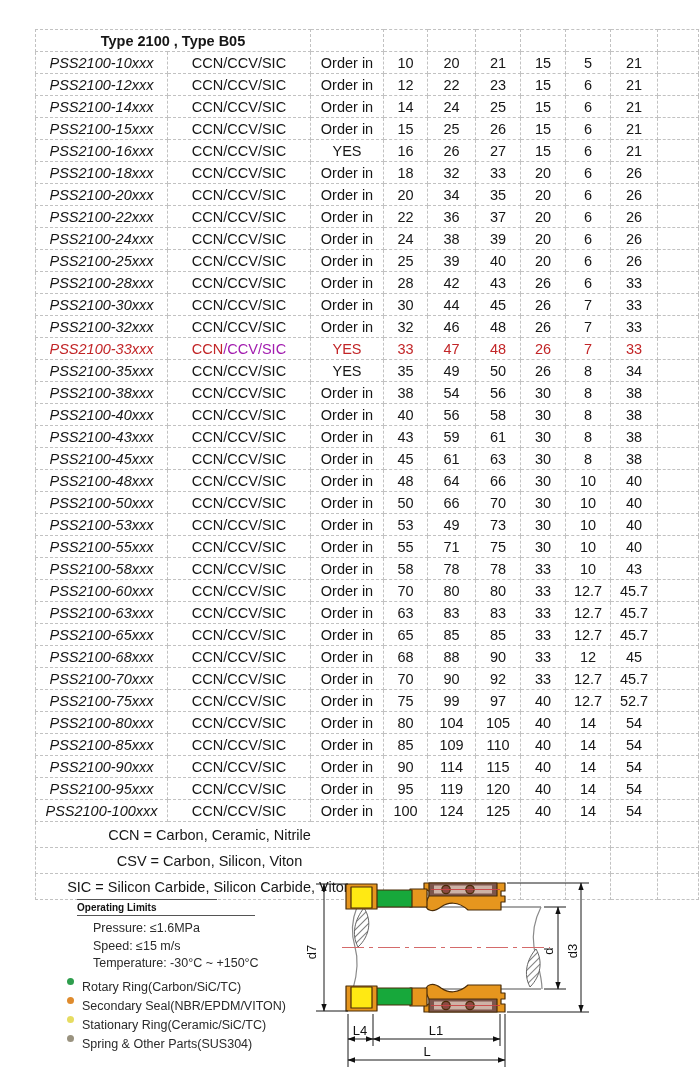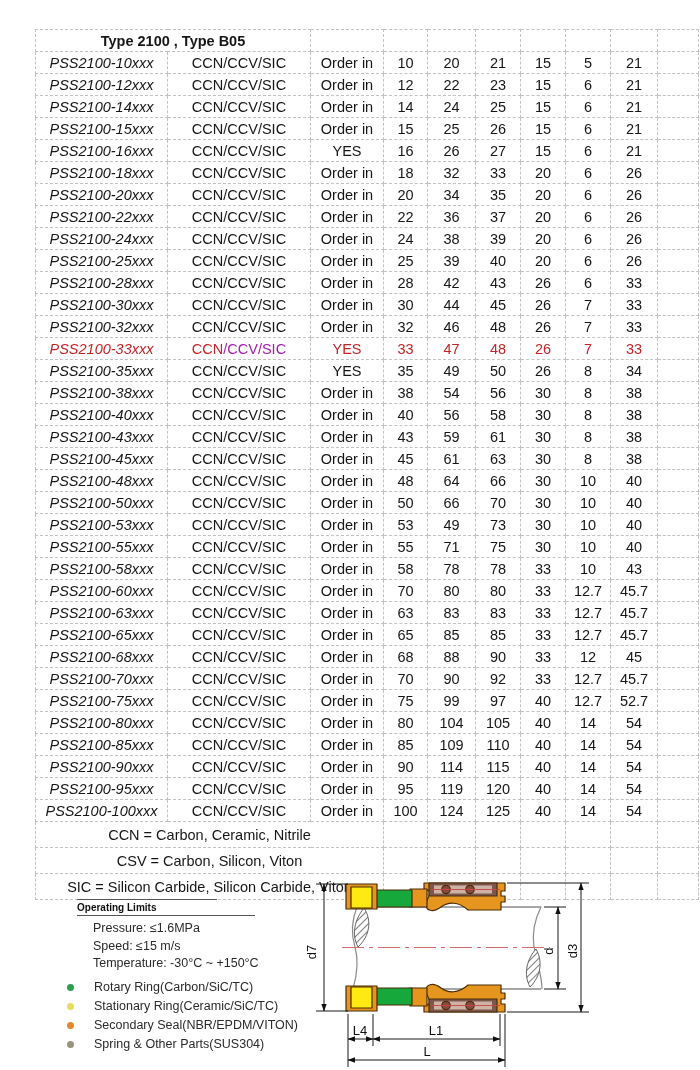--- a/index.html
+++ b/index.html
@@ -24,21 +24,21 @@
   tr.legend-row td{height:25px;}
   tr.hl td{color:#c22527;}
   tr.hl td .face-rest{color:#a21caf;}
   
   .oplimits{position:absolute;left:63px;top:899px;width:250px;font-size:12.5px;color:#2a2a2a;}
   .ol-topline{height:0;border-top:1.5px solid #555;width:140px;margin-left:14px;}
   .ol-title{font-weight:bold;font-size:10px;margin:2px 0 2px 14px;color:#111;}
   .ol-underline{height:0;border-top:1.5px solid #555;width:178px;margin-left:14px;margin-bottom:4px;}
   .ol-line{margin-left:30px;line-height:17.5px;white-space:nowrap;}
   .ol-bullets{margin-top:5px;}
-  .ol-bullet{display:flex;align-items:center;line-height:19px;white-space:nowrap;gap:12px;}
+  .ol-bullet{display:flex;line-height:19px;white-space:nowrap;}
   .ol-dot{width:7px;height:7px;border-radius:50%;margin:0 8px 0 4px;flex:0 0 auto;}
   
   svg.diagram{position:absolute;left:0;top:860px;}
 </style>
 </head>
 <body>
 
 <div class="page">
 
   <table class="spec">
@@ -527,26 +527,26 @@
         <div class="ol-line">Pressure:  ≤1.6MPa</div>
         <div class="ol-line">Speed:  ≤15 m/s</div>
         <div class="ol-line">Temperature:  -30°C ~ +150°C</div>
       </div>
     <div class="ol-bullets" id="ol-bullets">
         <div class="ol-bullet">
           <span class="ol-dot" style="background: rgb(46, 158, 77);"></span>
           <span>Rotary Ring(Carbon/SiC/TC)</span>
         </div>
         <div class="ol-bullet">
+          <span class="ol-dot" style="background: rgb(223, 139, 45);"></span>
+          <span>Secondary Seal(NBR/EPDM/VITON)</span>
+        </div>
+        <div class="ol-bullet">
           <span class="ol-dot" style="background: rgb(230, 220, 96);"></span>
           <span>Stationary Ring(Ceramic/SiC/TC)</span>
-        </div>
-        <div class="ol-bullet">
-          <span class="ol-dot" style="background: rgb(223, 139, 45);"></span>
-          <span>Secondary Seal(NBR/EPDM/VITON)</span>
         </div>
         <div class="ol-bullet">
           <span class="ol-dot" style="background: rgb(153, 146, 127);"></span>
           <span>Spring &amp; Other Parts(SUS304)</span>
         </div>
       </div>
   </div>
 
   <svg class="diagram" width="700" height="210" viewBox="0 0 700 210">
     <defs>

